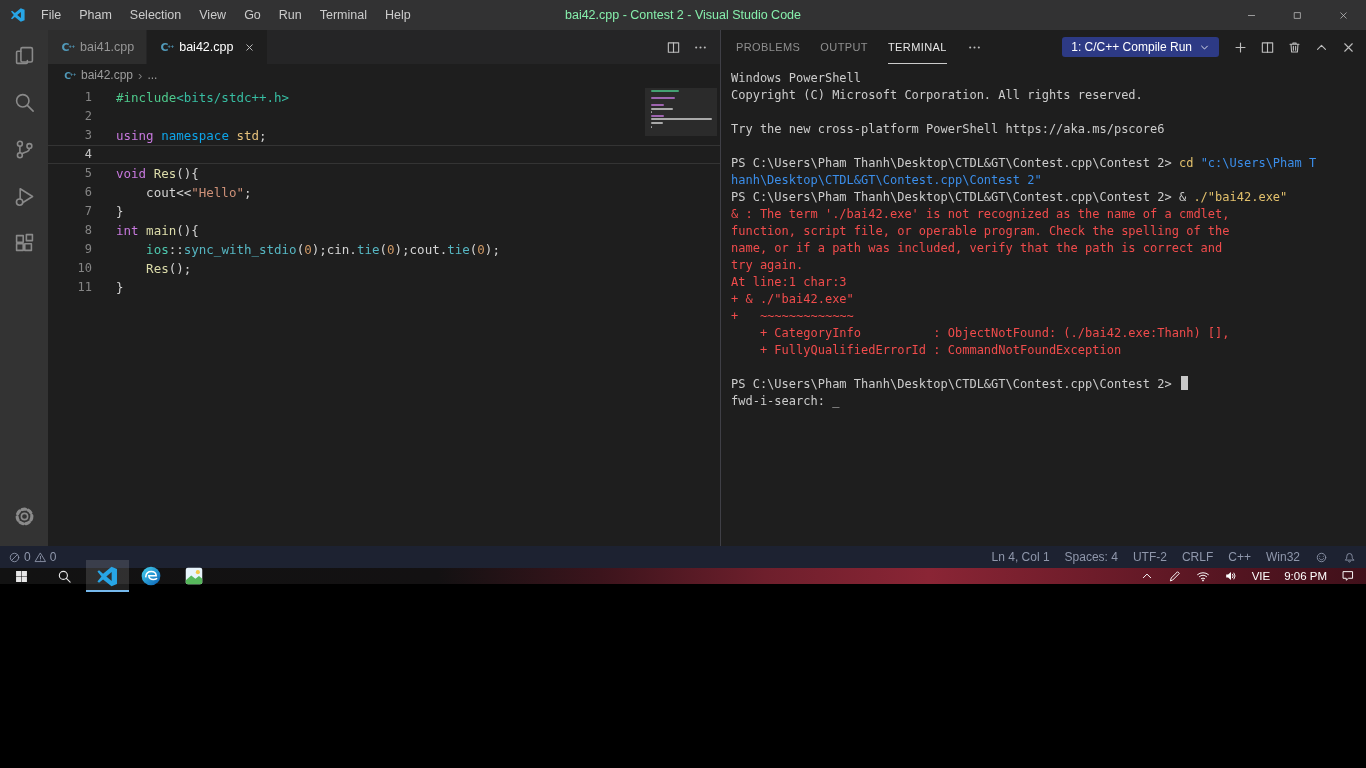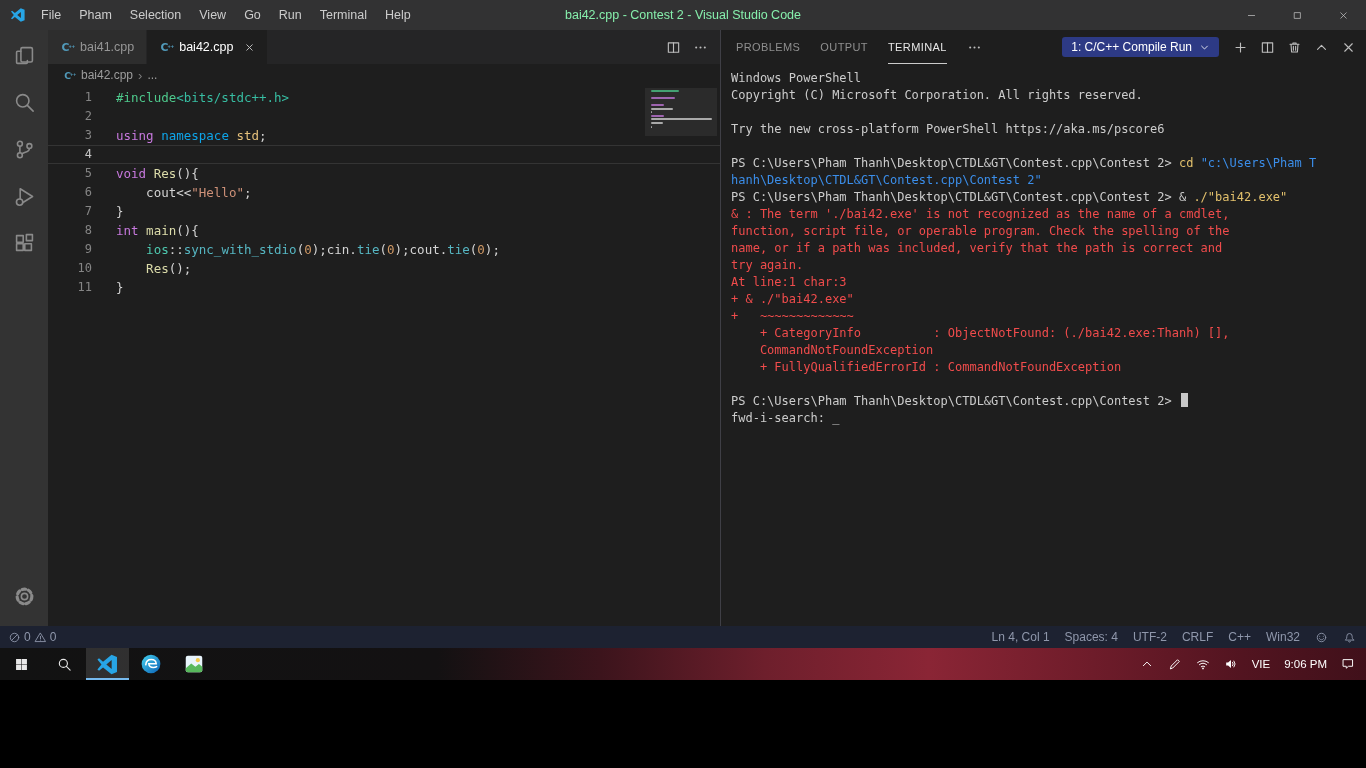--- a/index.html
+++ b/index.html
@@ -1,21 +1,21 @@
 <!DOCTYPE html>
 <html style="--titlebar: #323233; --activitybar: #333333; --editorbg: #1e1e1e; --tabbar: #252526; --tabinactive: #2d2d2d; --statusbar: #1d2231; --dropdown: #2d3a85; --paneldivider: #3f3f46; --accent: #0a7fd4;"><head>
 <meta charset="utf-8">
 <style>
   * { box-sizing: border-box; margin: 0; padding: 0; }
   html, body { width: 1366px; height: 768px; overflow: hidden; background: #000; }
   body { font-family: "Liberation Sans", "DejaVu Sans", sans-serif; font-size: 12.5px; color: #cccccc; }
   svg { display: block; }
   .ic { stroke: currentColor; fill: none; stroke-width: 1.2; stroke-linecap: round; stroke-linejoin: round; width: 16px; height: 16px; }
 
-  .window { height: 648px; display: flex; flex-direction: column; background: var(--editorbg, #1e1e1e); }
+  .window { height: 568px; display: flex; flex-direction: column; background: var(--editorbg, #1e1e1e); }
 
   
   .titlebar { height: 30px; background: var(--titlebar, #323233); display: flex; align-items: center; position: relative; flex: none; }
   .tb-logo { margin: 0 6px 0 10px; }
   .tb-logo .ic { width: 16px; height: 16px; }
   .menus { display: flex; z-index: 2; }
   .menu-item { padding: 0 9px; height: 30px; line-height: 30px; color: #cccccc; font-size: 12.5px; }
   .tb-title { position: absolute; left: 0; right: 0; text-align: center; color: #86efac; font-size: 12.5px; pointer-events: none; }
   .tb-controls { margin-left: auto; display: flex; z-index: 2; }
   .tb-btn { width: 46px; height: 30px; display: flex; align-items: center; justify-content: center; color: #cccccc; }
@@ -77,21 +77,21 @@
 
   
   .statusbar { height: 22px; background: var(--statusbar, #1d2231); display: flex; align-items: center; color: #8f97ab; font-size: 12px; padding: 0 10px 0 8px; flex: none; }
   .sb-left { display: flex; align-items: center; }
   .sb-item { display: flex; align-items: center; gap: 4px; }
   .sb-left .sb-item { gap: 3px; }
   .sb-ic .ic, .sb-ic-r .ic { width: 13px; height: 13px; stroke-width: 1.1; }
   .sb-right { margin-left: auto; display: flex; align-items: center; gap: 15px; }
 
   
-  .taskbar { height: 32px; display: flex; align-items: center; background: linear-gradient(90deg, #121212 0%, #131112 32%, #3c141c 44%, #6e1f2c 56%, #8a2535 68%, #6e1c2a 80%, #521420 91%, #40101a 100%); }
+  .taskbar { height: 16px; display: flex; align-items: center; background: linear-gradient(90deg, #121212 0%, #131112 32%, #3c141c 44%, #6e1f2c 56%, #8a2535 68%, #6e1c2a 80%, #521420 91%, #40101a 100%); }
   .tb-app { width: 43px; height: 32px; display: flex; align-items: center; justify-content: center; color: #e8e8e8; }
   .tb-app.active { background: rgba(255,255,255,.13); box-shadow: inset 0 -2px 0 #76b9ed; }
   .win-ic .ic { width: 15px; height: 15px; }
   .vsc-ic .ic { width: 23px; height: 23px; }
   .edge-ic svg, .photos-ic svg { width: 22px; height: 22px; }
   .tray { display: flex; align-items: center; margin-left: auto; height: 32px; color: #ffffff; }
   .tray > * { padding: 0 7px; display: flex; align-items: center; height: 32px; }
   .tray .ic { width: 14px; height: 14px; stroke-width: 1.1; }
   .tray-text { font-size: 11.5px; }
   .tray .ac { padding-right: 11px; }
@@ -380,21 +380,20 @@
           <div class="t-line"><span style="color: rgb(59, 142, 234);">hanh\Desktop\CTDL&amp;GT\Contest.cpp\Contest 2"</span></div>
           <div class="t-line"><span style="color: rgb(204, 204, 204);">PS C:\Users\Pham Thanh\Desktop\CTDL&amp;GT\Contest.cpp\Contest 2&gt; </span><span style="color: rgb(204, 204, 204);">&amp; </span><span style="color: rgb(226, 192, 108);">./"bai42.exe"</span></div>
           <div class="t-line"><span style="color: rgb(241, 76, 76);">&amp; : The term './bai42.exe' is not recognized as the name of a cmdlet,</span></div>
           <div class="t-line"><span style="color: rgb(241, 76, 76);">function, script file, or operable program. Check the spelling of the</span></div>
           <div class="t-line"><span style="color: rgb(241, 76, 76);">name, or if a path was included, verify that the path is correct and</span></div>
           <div class="t-line"><span style="color: rgb(241, 76, 76);">try again.</span></div>
           <div class="t-line"><span style="color: rgb(241, 76, 76);">At line:1 char:3</span></div>
           <div class="t-line"><span style="color: rgb(241, 76, 76);">+ &amp; ./"bai42.exe"</span></div>
           <div class="t-line"><span style="color: rgb(241, 76, 76);">+   ~~~~~~~~~~~~~</span></div>
           <div class="t-line"><span style="color: rgb(241, 76, 76);">    + CategoryInfo          : ObjectNotFound: (./bai42.exe:Thanh) [],</span></div>
-          <div class="t-line"><span style="color: rgb(241, 76, 76);">    CommandNotFoundException</span></div>
           <div class="t-line"><span style="color: rgb(241, 76, 76);">    + FullyQualifiedErrorId : CommandNotFoundException</span></div>
           <div class="t-line"></div>
           <div class="t-line"><span style="color: rgb(204, 204, 204);">PS C:\Users\Pham Thanh\Desktop\CTDL&amp;GT\Contest.cpp\Contest 2&gt; </span><span class="t-cursor"></span></div>
           <div class="t-line"><span style="color: rgb(204, 204, 204);">fwd-i-search: _</span></div>
         </div>
     </div>
 
   </div>
 
   <div class="statusbar">

